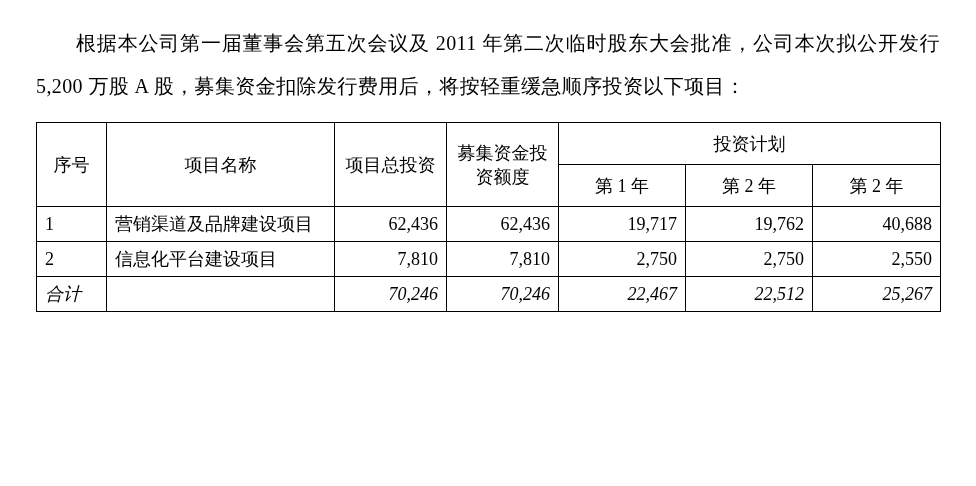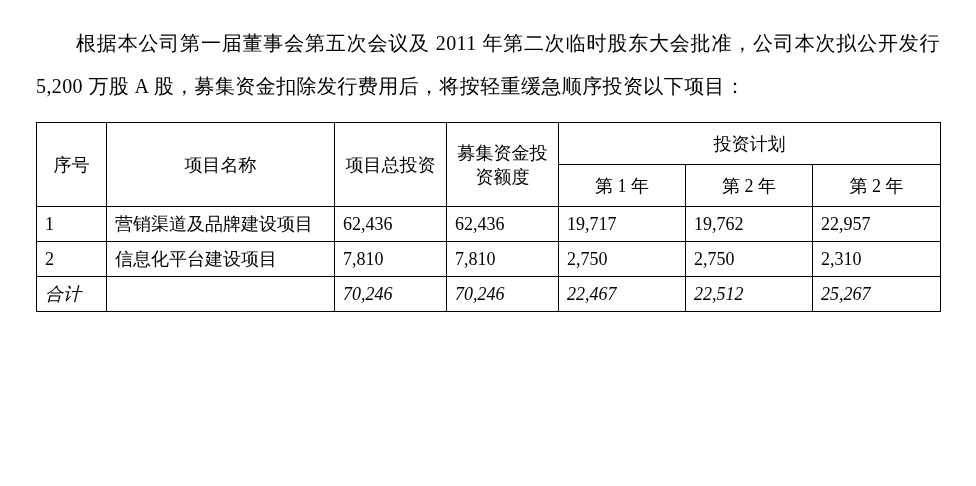--- a/index.html
+++ b/index.html
@@ -44,21 +44,21 @@
     font-size: 18px;
   }
   table.invest td, table.invest th {
     border: 1px solid #000000;
     padding: 5px 8px;
     vertical-align: middle;
     font-weight: normal;
   }
   .bold { font-weight: bold; font-style: italic; }
   .hdr { text-align: center; font-weight: bold; }
-  .num { padding-right: 10px; }
+  .num { text-align: right; padding-right: 10px; }
   .name-cell { text-align: left; padding-left: 12px; }
   .seq-cell { text-align: left; padding-left: 8px; }
   .row-h { height: 32px; }
   .hdr-row1 { height: 42px; }
   .hdr-row2 { height: 42px; }
   col.c-seq { width: 70px; }
   col.c-name { width: 228px; }
   col.c-total { width: 112px; }
   col.c-raise { width: 112px; }
   col.c-y1 { width: 127px; }
@@ -98,30 +98,30 @@
       </tr>
     </thead>
     <tbody>
       <tr class="row-h">
         <td class="seq-cell">1</td>
         <td class="name-cell">营销渠道及品牌建设项目</td>
         <td class="num">62,436</td>
         <td class="num">62,436</td>
         <td class="num">19,717</td>
         <td class="num">19,762</td>
-        <td class="num">22,957</td>
+        <td class="num">40,688</td>
       </tr>
       <tr class="row-h">
         <td class="seq-cell">2</td>
         <td class="name-cell">信息化平台建设项目</td>
         <td class="num">7,810</td>
         <td class="num">7,810</td>
         <td class="num">2,750</td>
         <td class="num">2,750</td>
-        <td class="num">2,310</td>
+        <td class="num">2,550</td>
       </tr>
       <tr class="row-h">
         <td class="seq-cell bold">合计</td>
         <td class="name-cell"></td>
         <td class="num bold">70,246</td>
         <td class="num bold">70,246</td>
         <td class="num bold">22,467</td>
         <td class="num bold">22,512</td>
         <td class="num bold">25,267</td>
       </tr>

